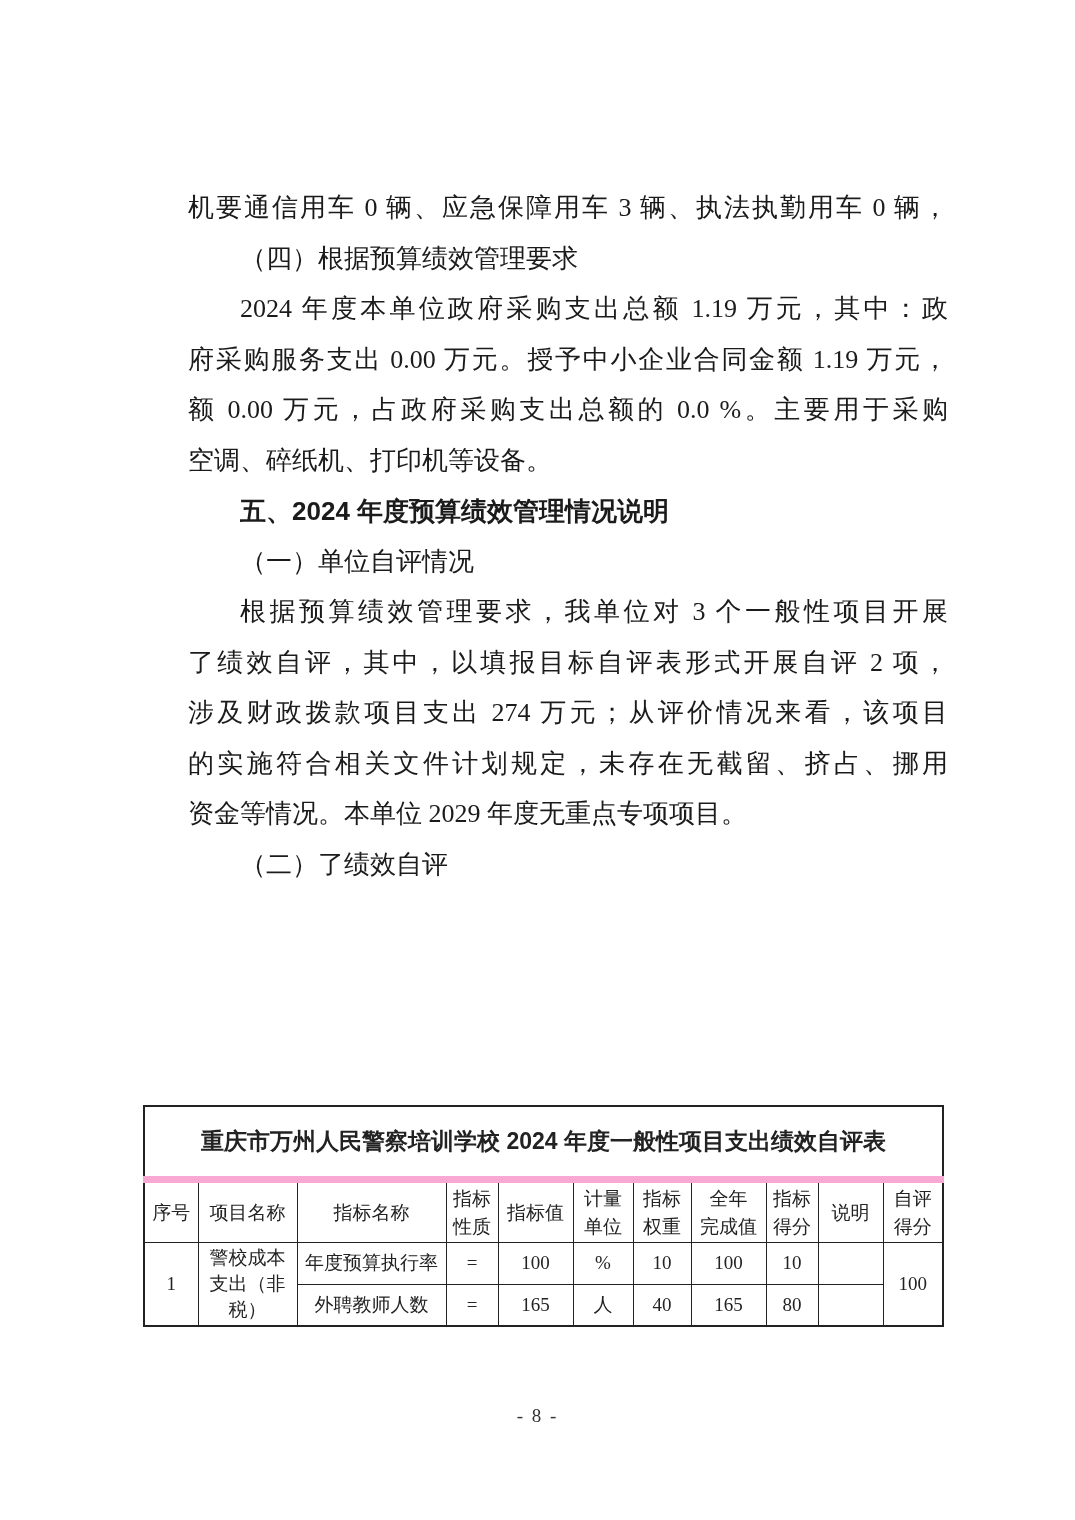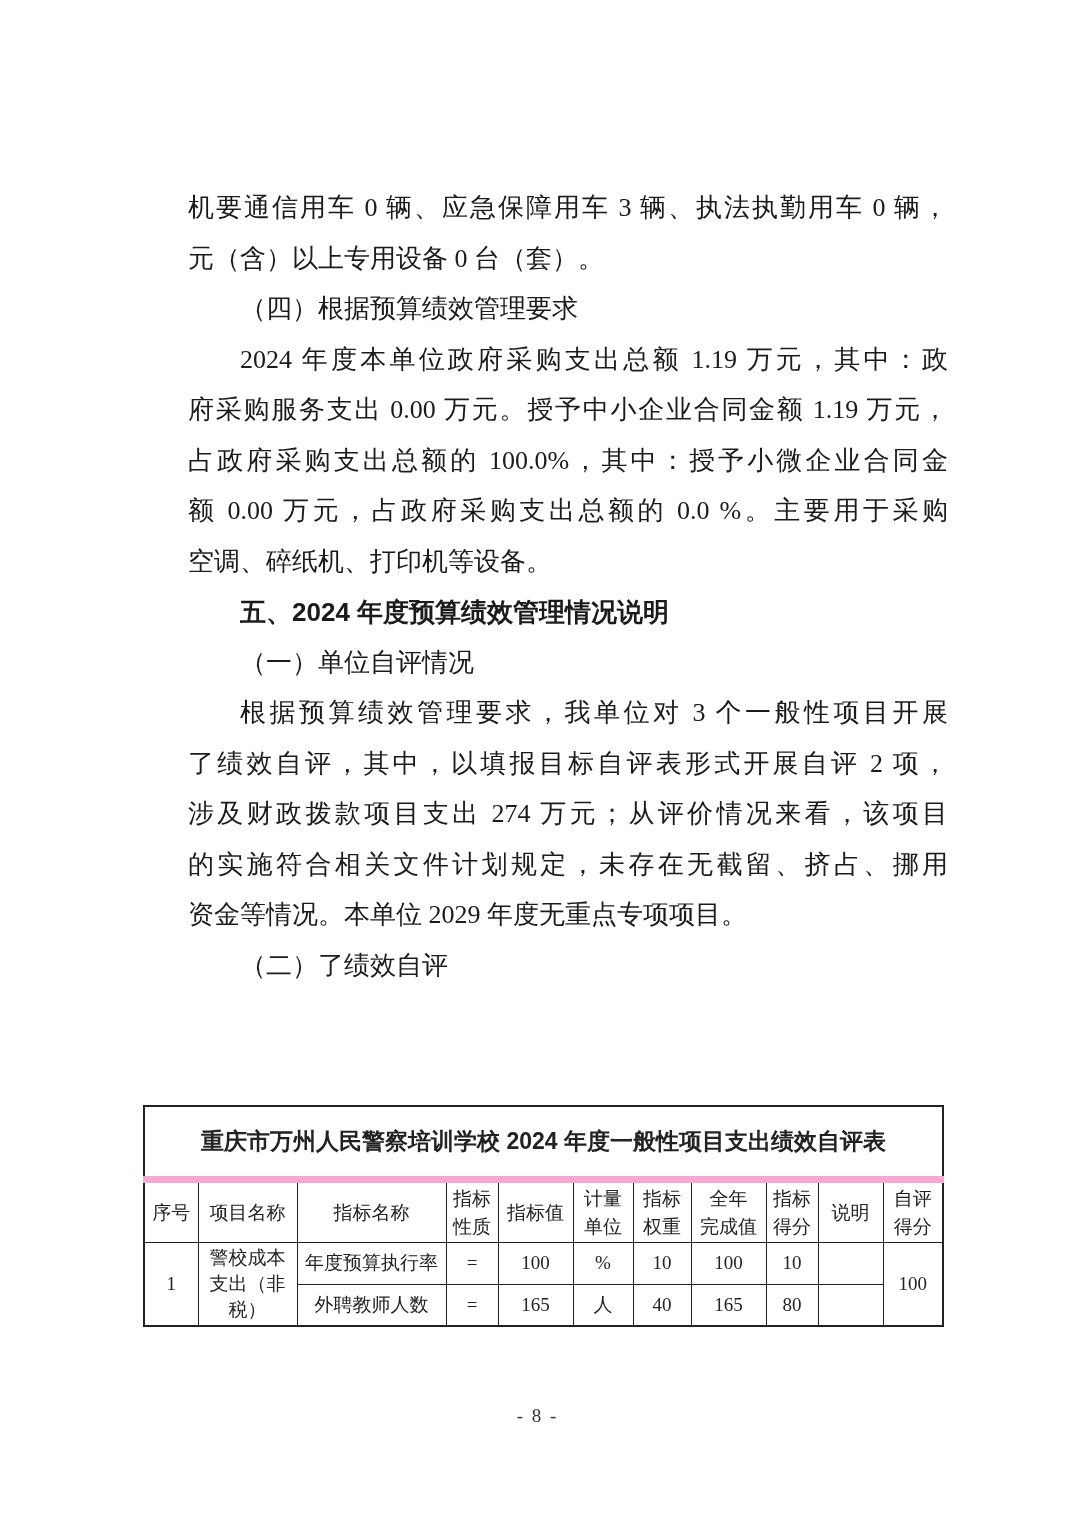--- a/index.html
+++ b/index.html
@@ -62,25 +62,23 @@
     color:#333;
   }
 </style>
 </head>
 <body>
 
 <div class="page">
 
   <div class="body-text">
     <div class="line justify">机要通信用车 0 辆、应急保障用车 3 辆、执法执勤用车 0 辆，</div>
-    <div class="line">元（含）以上专用设备 0 台（套）。</div>
     <div class="line indent">（四）根据预算绩效管理要求</div>
     <div class="line indent justify">2024 年度本单位政府采购支出总额 1.19 万元，其中：政</div>
     <div class="line justify">府采购服务支出 0.00 万元。授予中小企业合同金额 1.19 万元，</div>
-    <div class="line justify">占政府采购支出总额的 100.0%，其中：授予小微企业合同金</div>
     <div class="line justify">额 0.00 万元，占政府采购支出总额的 0.0 %。主要用于采购</div>
     <div class="line">空调、碎纸机、打印机等设备。</div>
     <div class="line indent heading">五、2024 年度预算绩效管理情况说明</div>
     <div class="line indent">（一）单位自评情况</div>
     <div class="line indent justify">根据预算绩效管理要求，我单位对 3 个一般性项目开展</div>
     <div class="line justify">了绩效自评，其中，以填报目标自评表形式开展自评 2 项，</div>
     <div class="line justify">涉及财政拨款项目支出 274 万元；从评价情况来看，该项目</div>
     <div class="line justify">的实施符合相关文件计划规定，未存在无截留、挤占、挪用</div>
     <div class="line">资金等情况。本单位 2029 年度无重点专项项目。</div>
     <div class="line indent">（二）了绩效自评</div>

